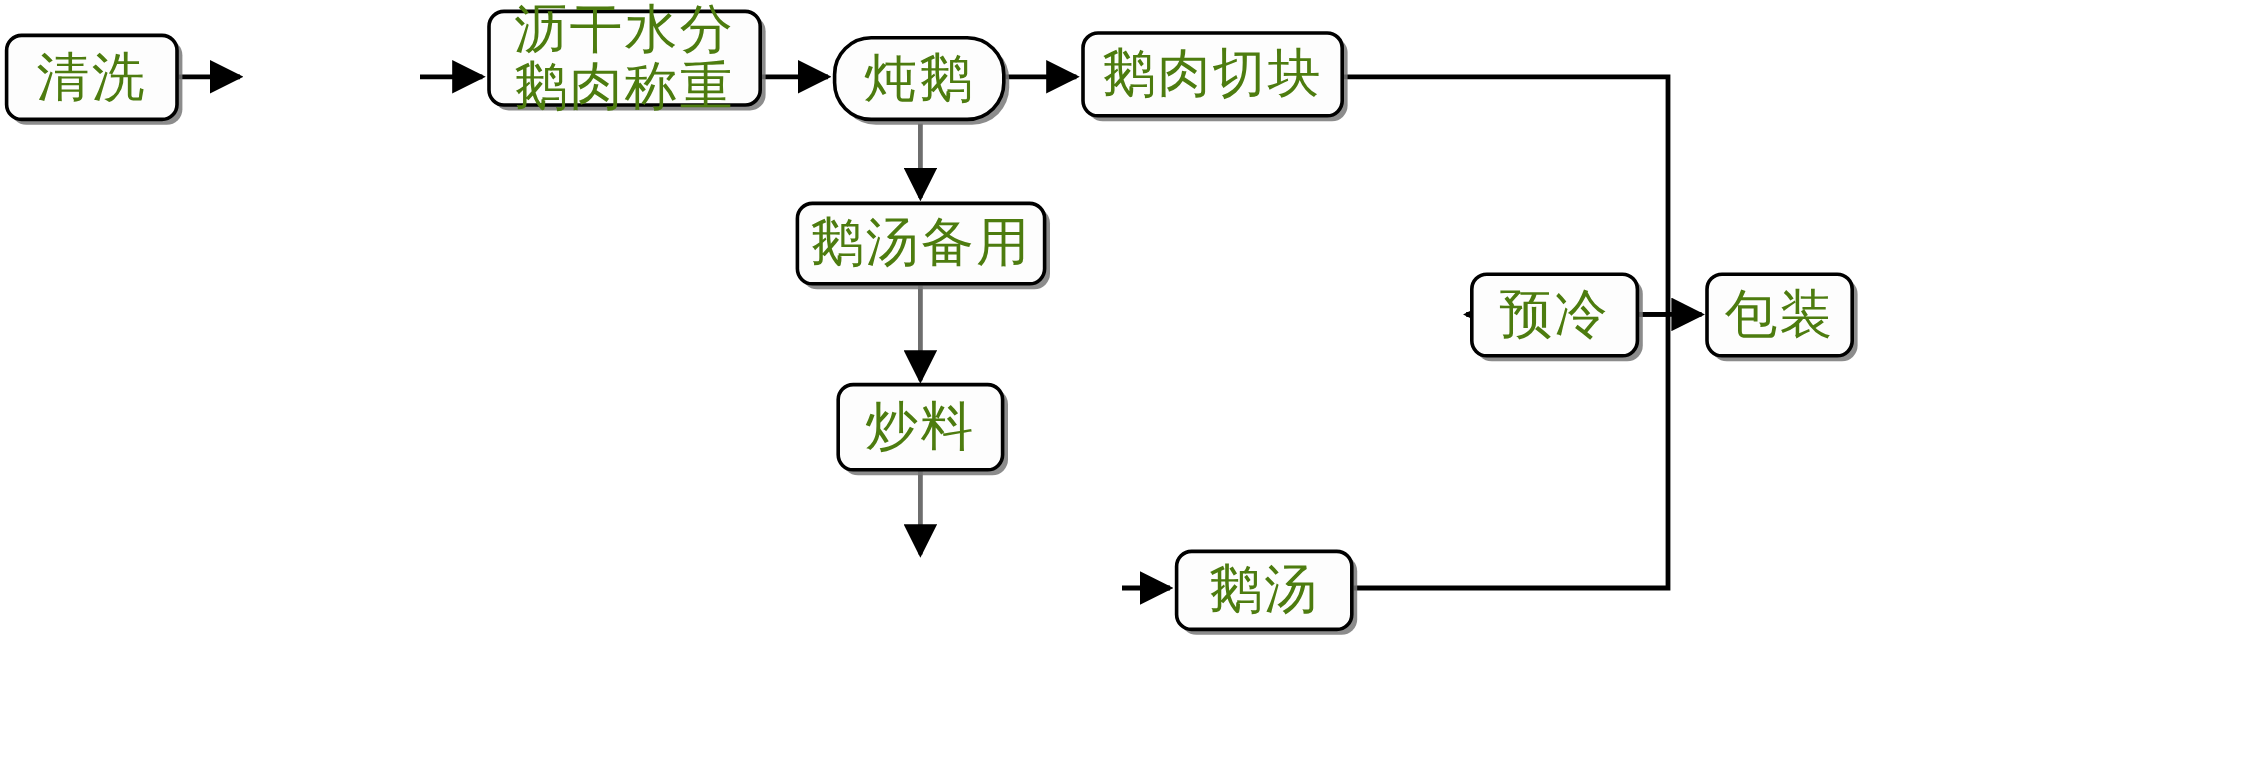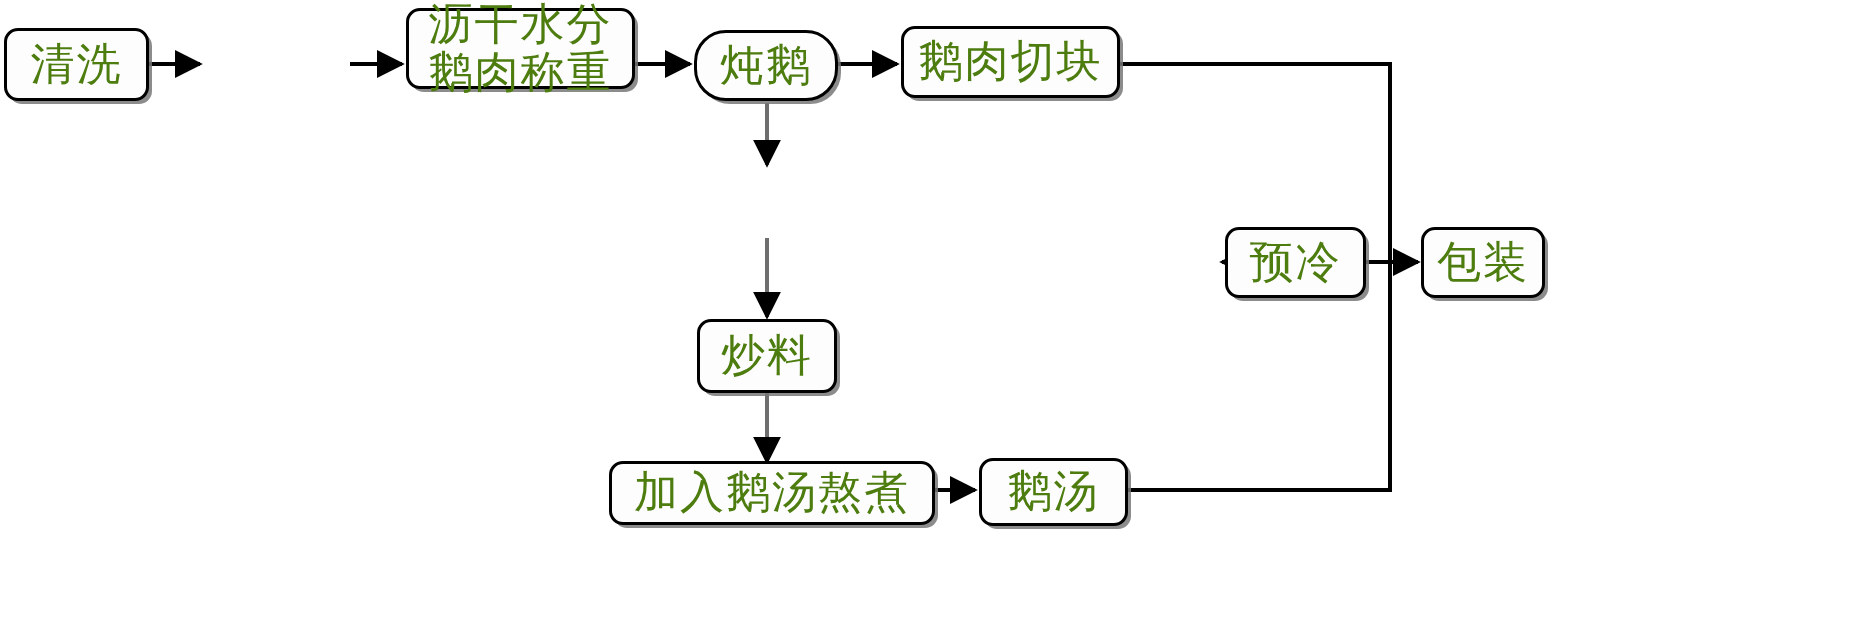--- a/index.html
+++ b/index.html
@@ -76,20 +76,20 @@
 鹅肉称重</div>
 
   <div class="node f44" style="left:694px;top:30px;width:144px;height:71px;border-radius:32px;">炖鹅</div>
 
   <div class="node f44" style="left:901px;top:26px;width:219px;height:72px;">鹅肉切块</div>
 
   <div class="node f44" style="left:1225px;top:227px;width:141px;height:71px;">预冷</div>
 
   <div class="node f44" style="left:1421px;top:227px;width:124px;height:71px;">包装</div>
 
+  <div class="node f44" style="left:663px;top:168px;width:209px;height:70px;">鹅汤备用</div>
 
   <div class="node f44" style="left:697px;top:319px;width:140px;height:74px;">炒料</div>
 
-  <div class="node f44" style="left:609px;top:461px;width:326px;height:64px;">加入鹅汤熬煮</div>
 
   <div class="node f44" style="left:979px;top:458px;width:149px;height:68px;">鹅汤</div>
 
 </div>
 
 </body></html>

